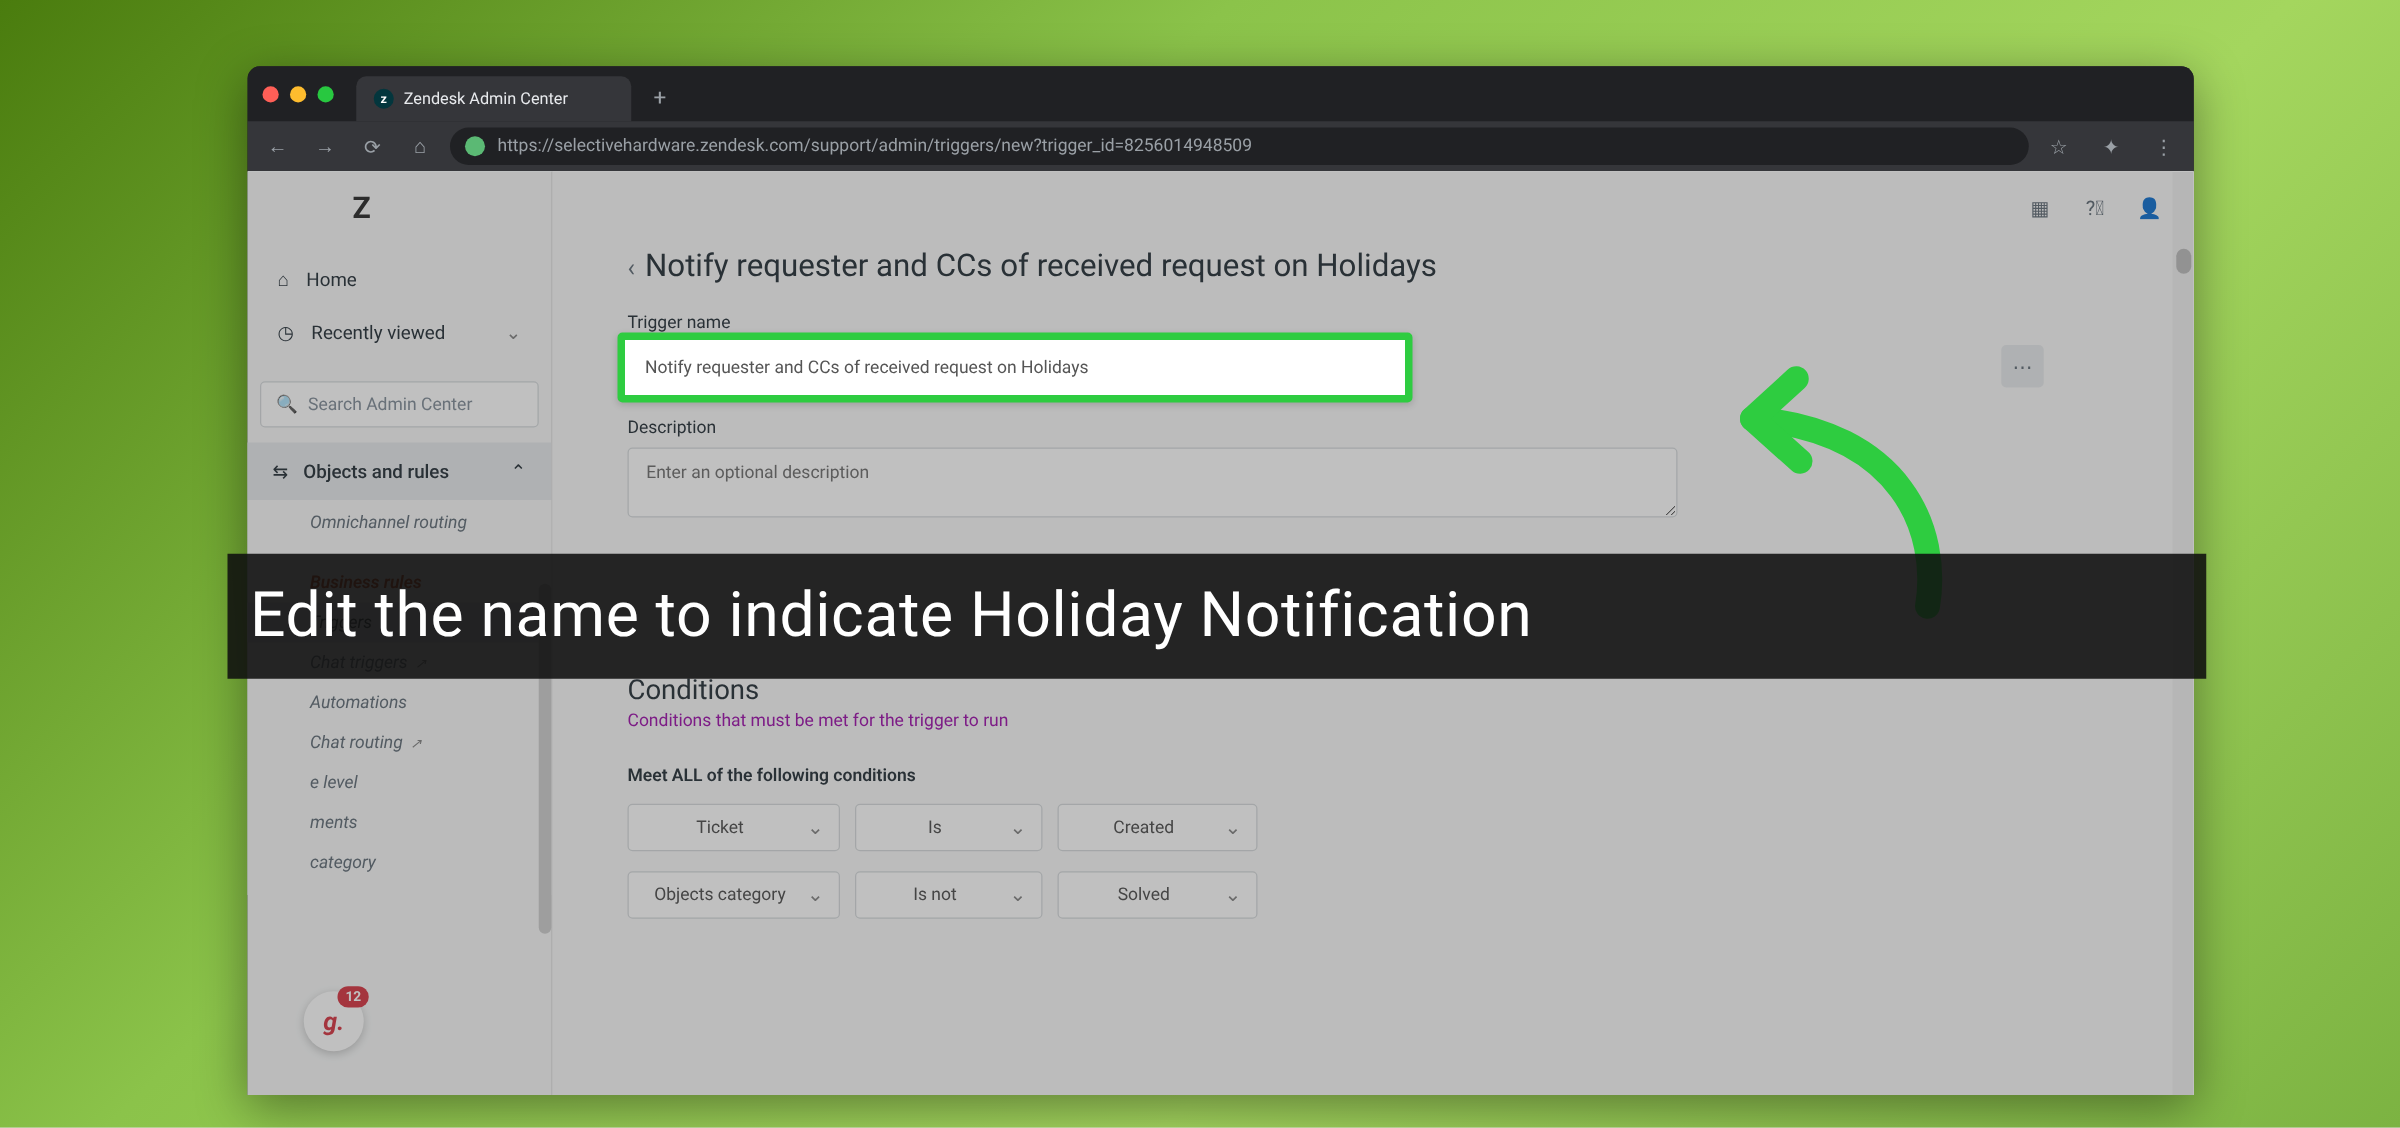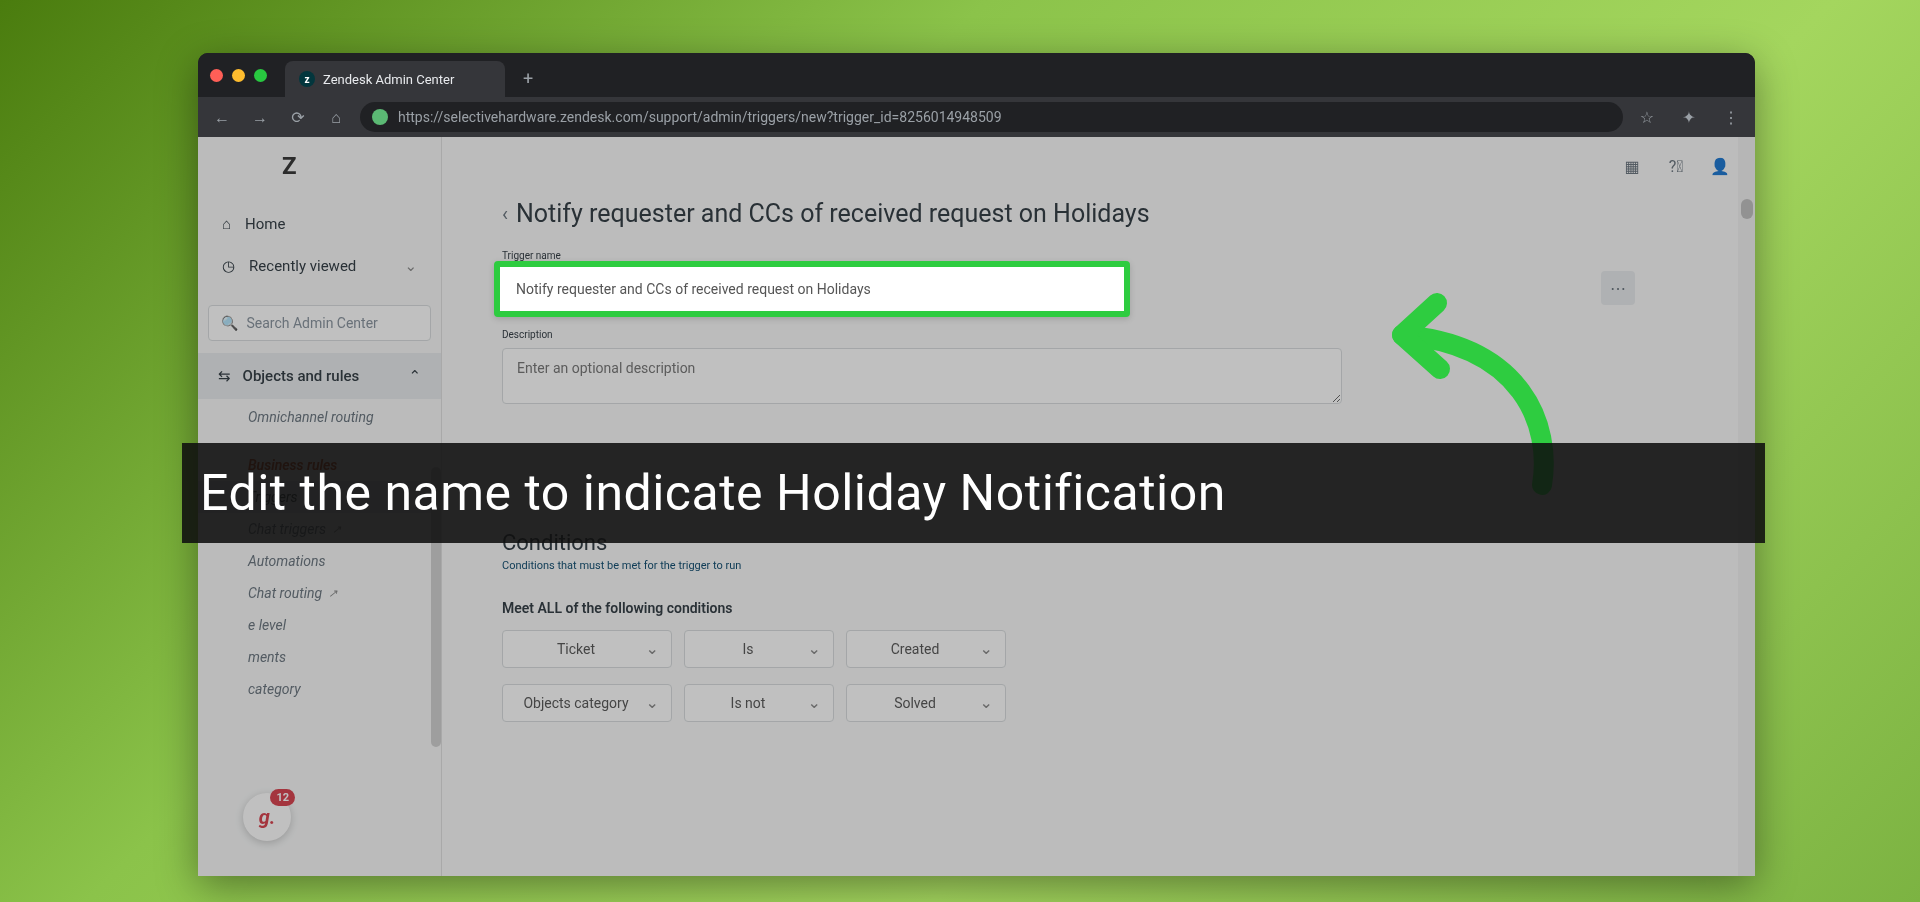--- a/index.html
+++ b/index.html
@@ -47,30 +47,30 @@
   .g-badge { position: absolute; left: 45px; bottom: 35px; width: 48px; height: 48px; background: #fff; border-radius: 50%; box-shadow: 0 2px 8px rgba(0,0,0,0.2); display: flex; align-items: center; justify-content: center; }
   .g-badge::after { content: attr(data-count); position: absolute; top: -4px; right: -4px; background: #d93f4c; color: #fff; font-size: 11px; font-weight: bold; border-radius: 10px; padding: 2px 6px; }
 
   .main { flex: 1; background: #fafafa; position: relative; overflow: hidden; }
   .topbar { height: 58px; display: flex; align-items: center; justify-content: flex-end; padding: 0 24px; gap: 22px; color: #68737d; }
   .tb-icon { width: 22px; height: 22px; display: flex; align-items: center; justify-content: center; cursor: pointer; }
 
   .page { padding: 4px 60px 0 60px; color: #2f3941; }
   .breadcrumb { display: flex; align-items: center; gap: 8px; font-size: 25px; color: #2f3941; font-weight: 400; margin-bottom: 22px; }
   .breadcrumb .back { color: #68737d; cursor: pointer; font-size: 20px; }
-  .fld-label { font-size: 10px; color: #2f3941; margin-bottom: 8px; }
+  .fld-label { font-size: 14px; color: #2f3941; margin-bottom: 8px; }
   .row { display: flex; gap: 14px; align-items: flex-start; margin-bottom: 20px; }
   .input { background: #fff; border: 1px solid #d8dcde; border-radius: 4px; padding: 11px 14px; font-size: 14px; color: #555; }
   .tn-wrap { width: 620px; position: relative; }
   .tn-highlight { position: absolute; inset: -8px; border: 6px solid #2ecc40; border-radius: 4px; background: #fff; z-index: 10; box-shadow: 0 2px 6px rgba(0,0,0,0.15); }
   .tn-input { position: relative; z-index: 11; border: none; width: 596px; margin: 4px 0 4px 10px; padding: 8px 4px; font-size: 14px; color: #555; background: #fff; }
   .more-btn { width: 34px; height: 34px; background: #e8ebed; border-radius: 4px; display: flex; align-items: center; justify-content: center; color: #68737d; margin-left: auto; margin-right: 60px; margin-top: 2px; }
   .textarea { width: 840px; min-height: 40px; resize: vertical; }
   .sec-title { font-size: 22px; color: #2f3941; margin-top: 36px; margin-bottom: 4px; }
-  .sec-sub { font-size: 11px; color: #0c4a6e; margin-bottom: 28px; }
+  .sec-sub { font-size: 14px; color: #a21caf; margin-bottom: 28px; }
   .cond-label { font-size: 14px; font-weight: 600; color: #2f3941; margin-bottom: 14px; }
   .cond-row { display: flex; gap: 12px; margin-bottom: 16px; text-align: center; }
   .select { background: #fff; border: 1px solid #d8dcde; border-radius: 4px; padding: 10px 36px 10px 14px; font-size: 14px; color: #555; min-width: 150px; position: relative; }
   .select::after { content: "⌄"; position: absolute; right: 12px; top: 8px; color: #888; font-size: 16px; }
   .main-scroll { position: absolute; right: 4px; top: 62px; width: 10px; height: 20px; background: #bfbfbf; border-radius: 5px; }
   .outer-scroll { position: absolute; right: 0; top: 0; width: 17px; height: 100%; background: #f1f1f1; }
   .outer-thumb { position: absolute; right: 2px; top: 62px; width: 12px; height: 20px; background: #c0c0c0; border-radius: 6px; }
 
   .arrow-annot { position: absolute; z-index: 20; pointer-events: none; }
 

